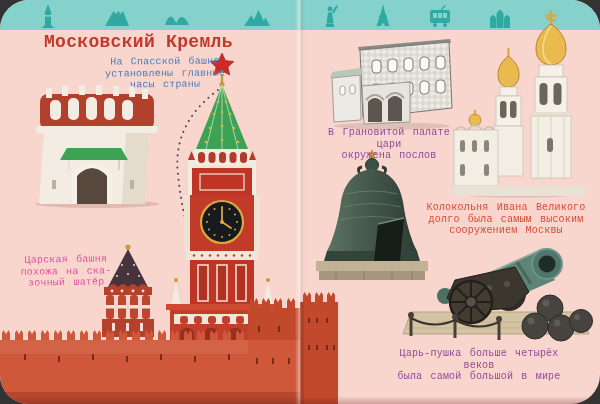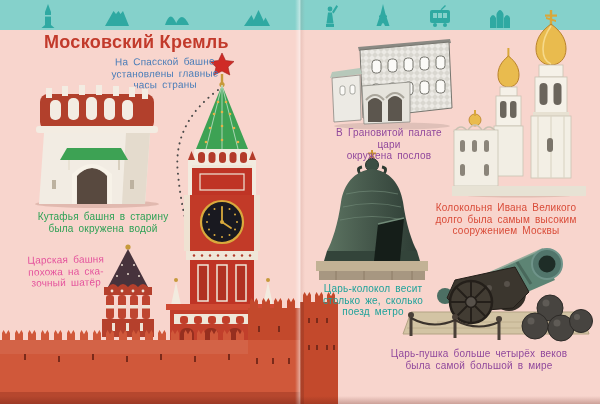--- a/index.html
+++ b/index.html
@@ -1,19 +1,20 @@
 <!DOCTYPE html>
 <html><head>
 <meta charset="utf-8">
 <style>
   html,body{margin:0;padding:0;background:#333;}
   .spread{
     position:relative;width:600px;height:404px;overflow:hidden;
     background:#f8d5cd;
-    font-family:Liberation Sans, sans-serif;
+    font-family:Liberation Mono, monospace;
+    border-radius:29px;
   }
   .top-strip{position:absolute;left:0;top:0;width:600px;height:30px;background:#85d1cb;}
   .strip-icon{position:absolute;top:4px;width:26px;height:24px;}
   .strip-icon svg{display:block;width:26px;height:24px;fill:#2fa9a2;}
   .page-title{
     position:absolute;left:44px;top:32px;
     font-size:18px;font-weight:700;color:#c23a2b;letter-spacing:.3px;white-space:nowrap;
   }
   .caption{
     position:absolute;font-size:10px;line-height:11.5px;font-weight:400;
@@ -500,31 +501,26 @@
           <rect x="16" y="53" width="2" height="5"></rect>
           <rect x="26" y="53" width="2" height="5"></rect>
           <rect x="33" y="53" width="2" height="5"></rect>
       </g>
     </svg>
   </div>
 
   <div class="caption c-blue" style="left:95px;top:56px;width:140px;transform:rotate(-.5deg)">На Спасской башне
 установлены главные
 часы страны</div>
-  <div class="caption c-green" style="left:30px;top:211px;width:146px">Кутафья башня в старину
-была окружена водой</div>
   <div class="caption c-magenta" style="left:18px;top:254px;width:96px;transform:rotate(-1deg)">Царская башня
 похожа на ска-
 зочный шатёр</div>
   <div class="caption c-purple" style="left:324px;top:127px;width:130px">В Грановитой палате цари
 окружена послов</div>
   <div class="caption c-red" style="left:420px;top:202px;width:172px">Колокольня Ивана Великого
 долго была самым высоким
 сооружением Москвы</div>
-  <div class="caption c-teal" style="left:316px;top:283px;width:114px">Царь-колокол весит
-столько же, сколько
-поезд метро</div>
   <div class="caption c-purple" style="left:384px;top:348px;width:190px">Царь-пушка больше четырёх веков
 была самой большой в мире</div>
 
   <div class="fold"></div>
   <div class="bottom-shade"></div>
 </div>
 
 </body></html>

